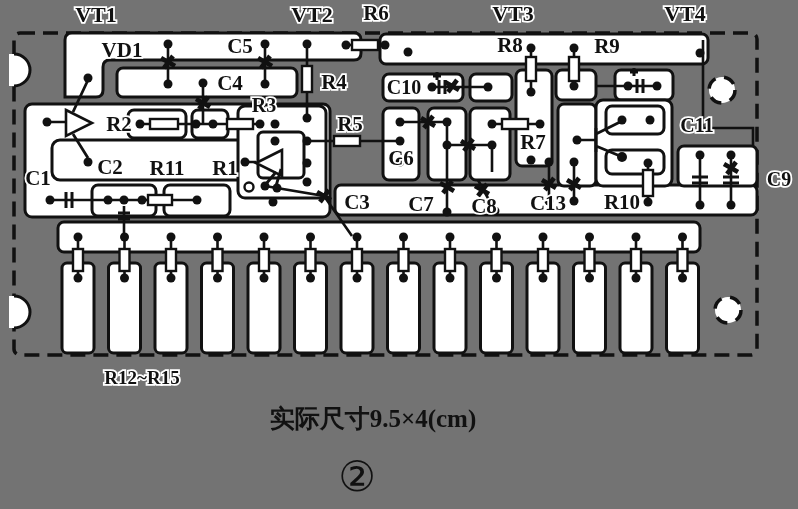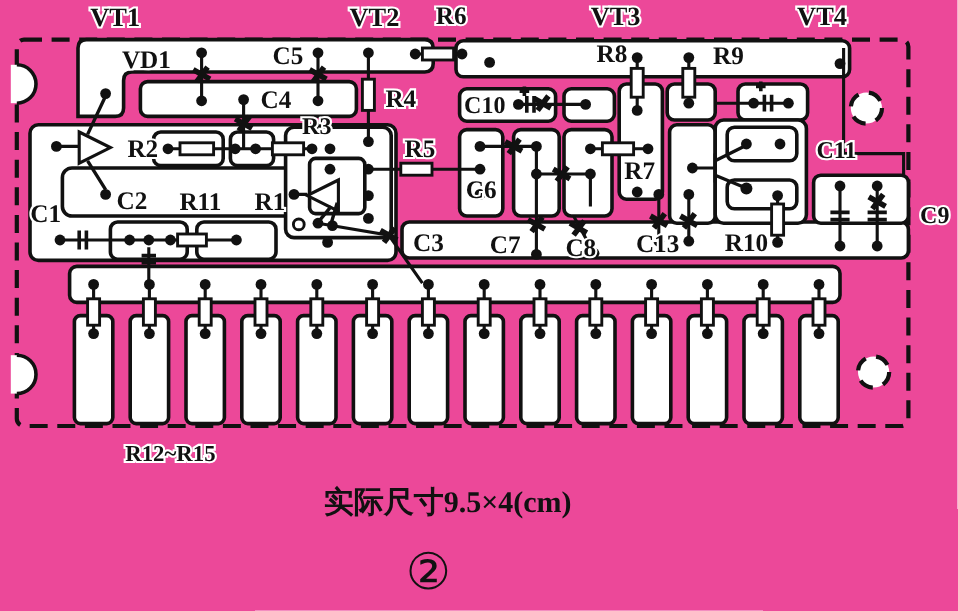--- a/index.html
+++ b/index.html
@@ -1,16 +1,16 @@
 <!DOCTYPE html>
 <html><head>
 <meta charset="utf-8">
 <style>
   html,body{margin:0;padding:0;background:#fff;}
-  .page{position:relative;width:798px;height:509px;background:#ec4899;overflow:hidden;
+  .page{position:relative;width:798px;height:509px;background:#737373;overflow:hidden;
         font-family:"Liberation Serif", serif;}
   svg{position:absolute;left:0;top:0;}
   .trace{fill:#fff;stroke:#111;stroke-width:3;}
   .lead{fill:none;stroke:#111;stroke-width:2.6;}
   .pad{fill:#111;}
   .rsym{fill:#fff;stroke:#111;stroke-width:2.4;}
   .capbar{fill:none;stroke:#111;stroke-width:3;}
   .tr-line{fill:none;stroke:#111;stroke-width:2.8;}
   .tr-tri{fill:#fff;stroke:#111;stroke-width:2.6;}
   .lbl{fill:#111;font-weight:bold;font-family:"Liberation Serif", serif;

